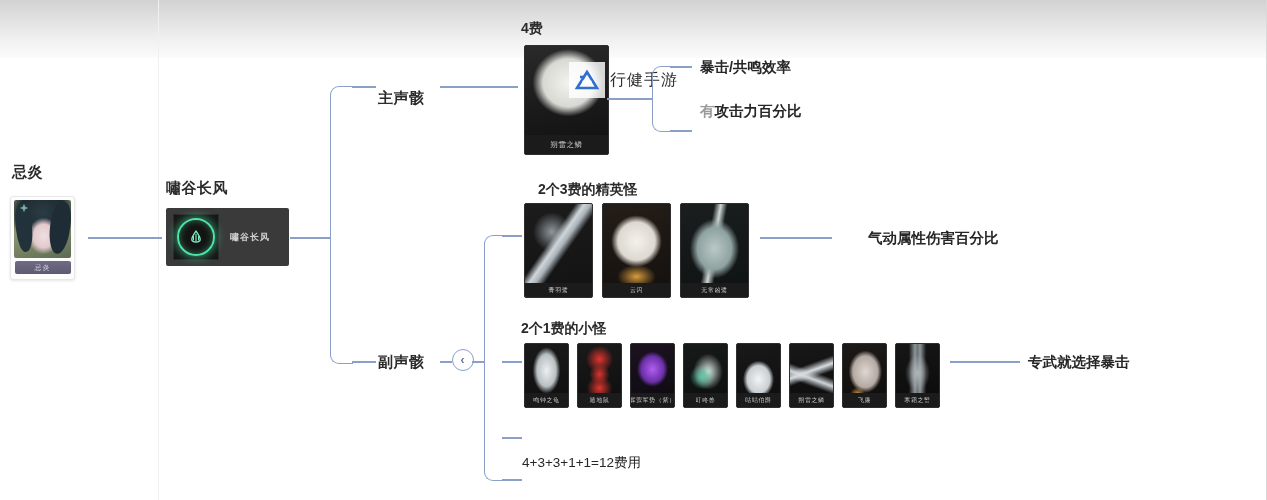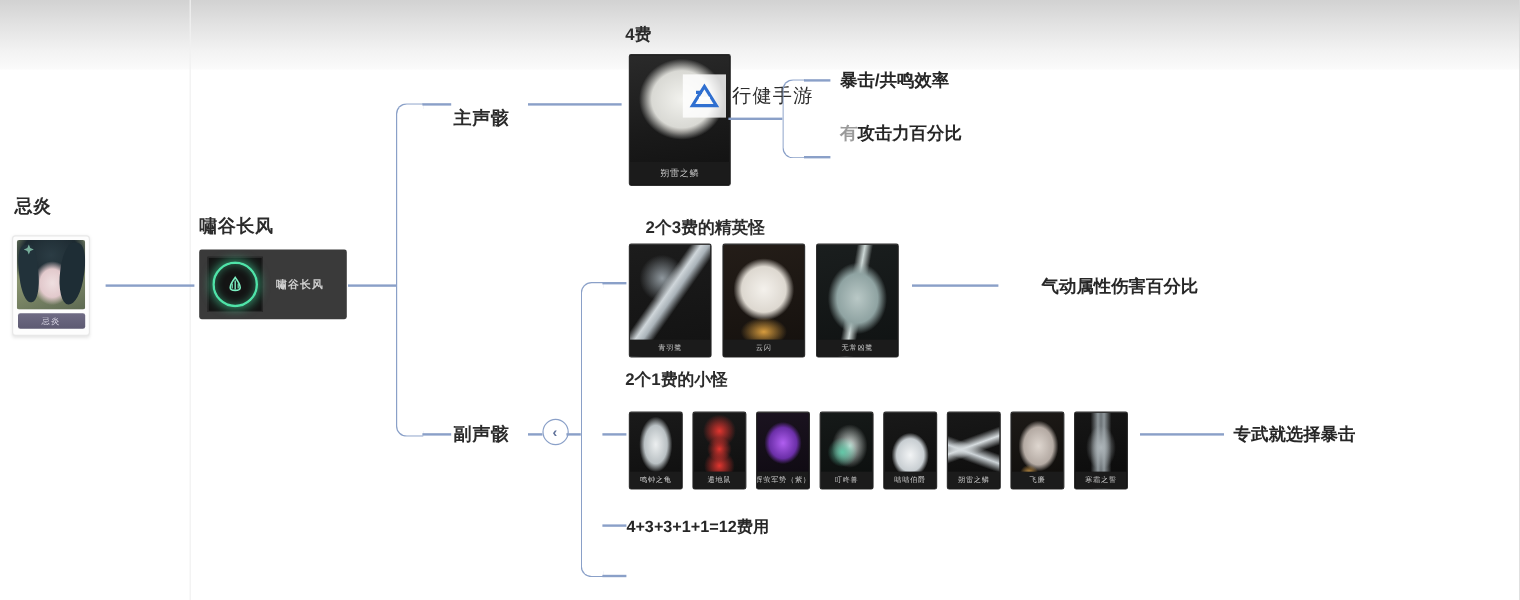--- a/index.html
+++ b/index.html
@@ -27,21 +27,21 @@
     position:absolute;border:1.6px solid #8aa0c8;border-right:none;
     border-top-left-radius:9px;border-bottom-left-radius:9px;
     background:transparent;
   }
 
   
   .label{position:absolute;color:#2b2b2b;white-space:nowrap;}
   .t-node{font-size:15px;font-weight:700;letter-spacing:.5px;}
   .t-head{font-size:14px;font-weight:700;color:#2b2b2b;}
   .t-body{font-size:14.5px;font-weight:700;color:#262626;}
-  .t-small{font-size:13.5px;font-weight:700;color:#262626;}
+  .t-small{font-size:13.5px;font-weight:400;color:#262626;margin-top:24px;}
   .t-dim{color:#9a9a9a;}
 
   
   .char-card{
     position:absolute;left:10px;top:196px;width:65px;height:84px;
     background:#fdfdfd;border:1px solid #e8e8e8;border-radius:3px;
     box-shadow:0 1px 3px rgba(0,0,0,.10);
     display:flex;flex-direction:column;align-items:center;padding-top:3px;box-sizing:border-box;
   }
   .char-portrait{
@@ -230,21 +230,21 @@
            linear-gradient(100deg, rgba(255,255,255,0) 40%, #cdd8d6 48%, rgba(255,255,255,0) 56%),
            linear-gradient(170deg,#1a1e1e 0%,#0f1212 100%);"></div>
     <div class="cap">
         <span>无常凶鹭</span>
       </div>
   </div>
 
   <div class="ln lnh" style="left:760px;top:237px;width:72px;"></div>
   <div class="label t-body" style="left:868px;top:229px;">气动属性伤害百分比</div>
 
-  <div class="label t-head" style="left:521px;top:308px;">2个1费的小怪</div>
+  <div class="label t-head" style="left:521px;top:320px;">2个1费的小怪</div>
 
   <div class="ecard" style="left:524px;top:343px;width:43px;height:63px;">
     <div class="art" style="background:radial-gradient(ellipse 40% 46% at 50% 42%, #eceff0 0%, #b9c0c3 55%, rgba(185,192,195,0) 80%),linear-gradient(170deg,#1a1a1a,#0e0e0e);"></div>
     <div class="cap">
         <span>鸣钟之龟</span>
       </div>
   </div>
   <div class="ecard" style="left:577px;top:343px;width:43px;height:63px;">
     <div class="art" style="background:radial-gradient(circle at 50% 24%, #e0352f 0%, rgba(224,53,47,0) 26%),radial-gradient(circle at 50% 48%, #e0352f 0%, rgba(224,53,47,0) 26%),radial-gradient(circle at 50% 70%, #e0352f 0%, rgba(224,53,47,0) 26%),linear-gradient(170deg,#1a1a1a,#0d0d0d);"></div>
     <div class="cap">

